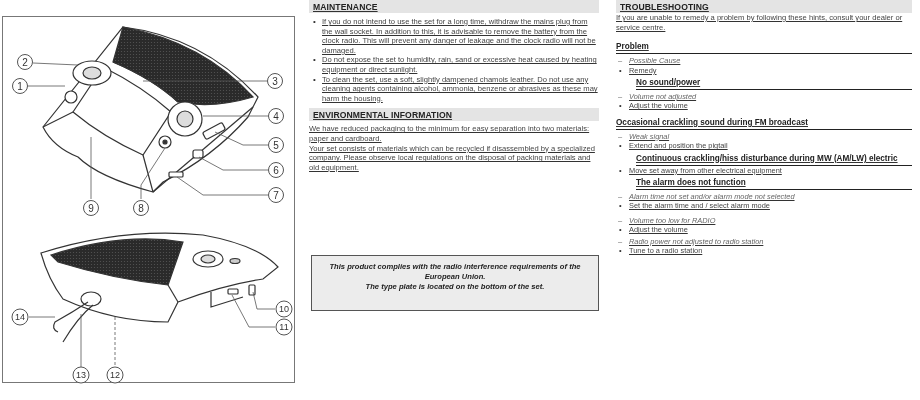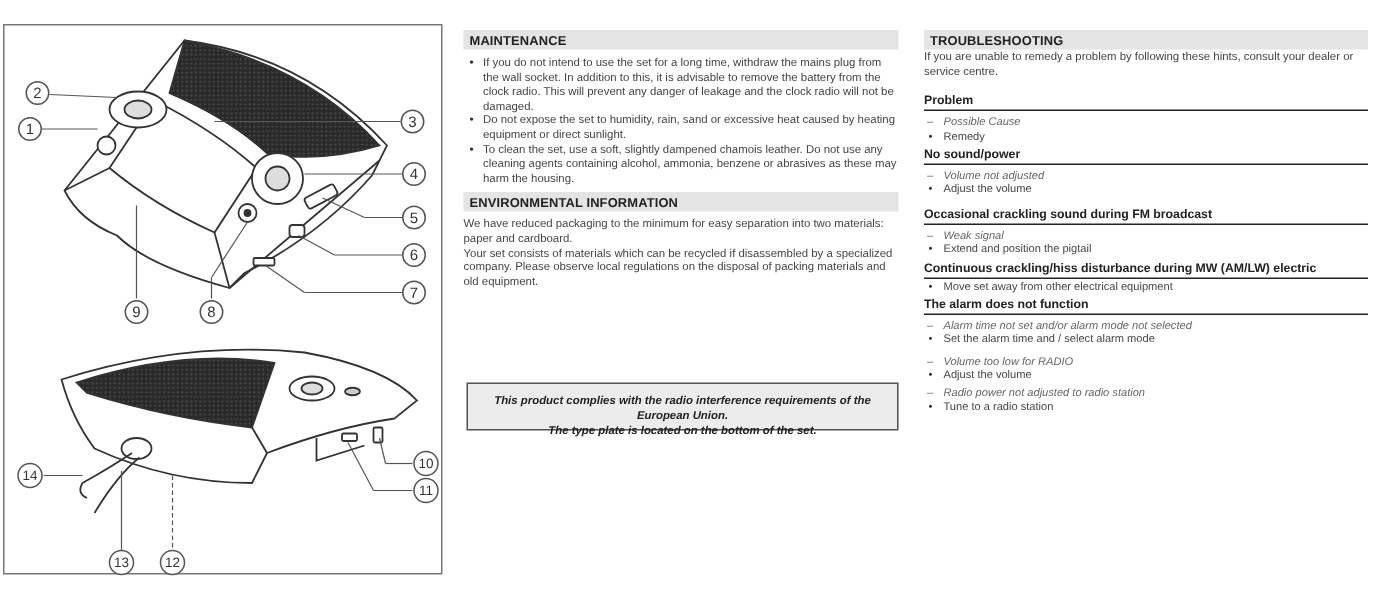--- a/index.html
+++ b/index.html
@@ -7,54 +7,54 @@
     body { position: relative; font-family: "Liberation Sans", sans-serif; color: #333; }
 
     
     .diagram {
       position: absolute; left: 2px; top: 16px; width: 293px; height: 367px;
       border: 1.5px solid #777; background: #fff;
     }
     .diagram svg { position: absolute; left: 0; top: 0; }
 
     
-    .col { position: absolute; top: 20px; }
+    .col { position: absolute; top: 0; text-decoration: underline; }
     .col-mid { left: 309px; width: 290px; }
     .col-right { left: 616px; width: 296px; }
 
     .sec-head {
       background: #e4e4e4; font-weight: bold; font-size: 8.6px;
       padding: 2px 4px; color: #222; letter-spacing: 0.1px; height: 13px; line-height: 10px;
     }
     .bullets { list-style: none; margin-top: 4px; }
     .bullets li {
       position: relative; padding-left: 9px; font-size: 7.6px; line-height: 9.6px; color: #444;
       margin-left: 4px;
     }
     .bullets li::before {
       content: "\2022"; position: absolute; left: 0; top: 0; font-size: 8px; color: #333;
     }
     .para { font-size: 7.6px; line-height: 9.6px; color: #444; margin-top: 4px; }
 
     .notice {
-      position: absolute; left: 311px; top: 255px; width: 288px; height: 32px;
+      position: absolute; left: 311px; top: 255px; width: 288px; height: 56px;
       background: #ececec; border: 1.2px solid #555;
       text-align: center; font-size: 7.6px; line-height: 10px; font-weight: bold; font-style: italic;
       color: #222; padding-top: 6px;
     }
 
     .warning { display: flex; margin-top: 5px; font-size: 7.6px; line-height: 9.6px; }
     .warning .wlabel { font-weight: bold; font-style: italic; color: #222; white-space: nowrap; }
     .warning .wtext { font-style: italic; color: #555; padding-left: 3px; }
 
     .prob-head {
       font-weight: bold; font-size: 8.2px; color: #222; border-bottom: 1.2px solid #222;
       padding-bottom: 1px; margin-top: 7px; line-height: 10px;
     }
-    .prob-head.tight { margin-top: 3px; }
+    .prob-head.tight { margin-top: 3px; margin-left: 20px; }
     .cause, .remedy { position: relative; font-size: 7.4px; line-height: 9.4px; padding-left: 11px; margin-left: 2px; }
     .cause { font-style: italic; color: #666; margin-top: 2px; }
     .cause::before { content: "\2013"; position: absolute; left: 0; font-style: normal; color: #666; }
     .remedy { color: #444; }
     .remedy::before { content: "\2022"; position: absolute; left: 1px; color: #333; }
     .gap { margin-top: 5px; }
   </style>
 </head>
 <body>
 

